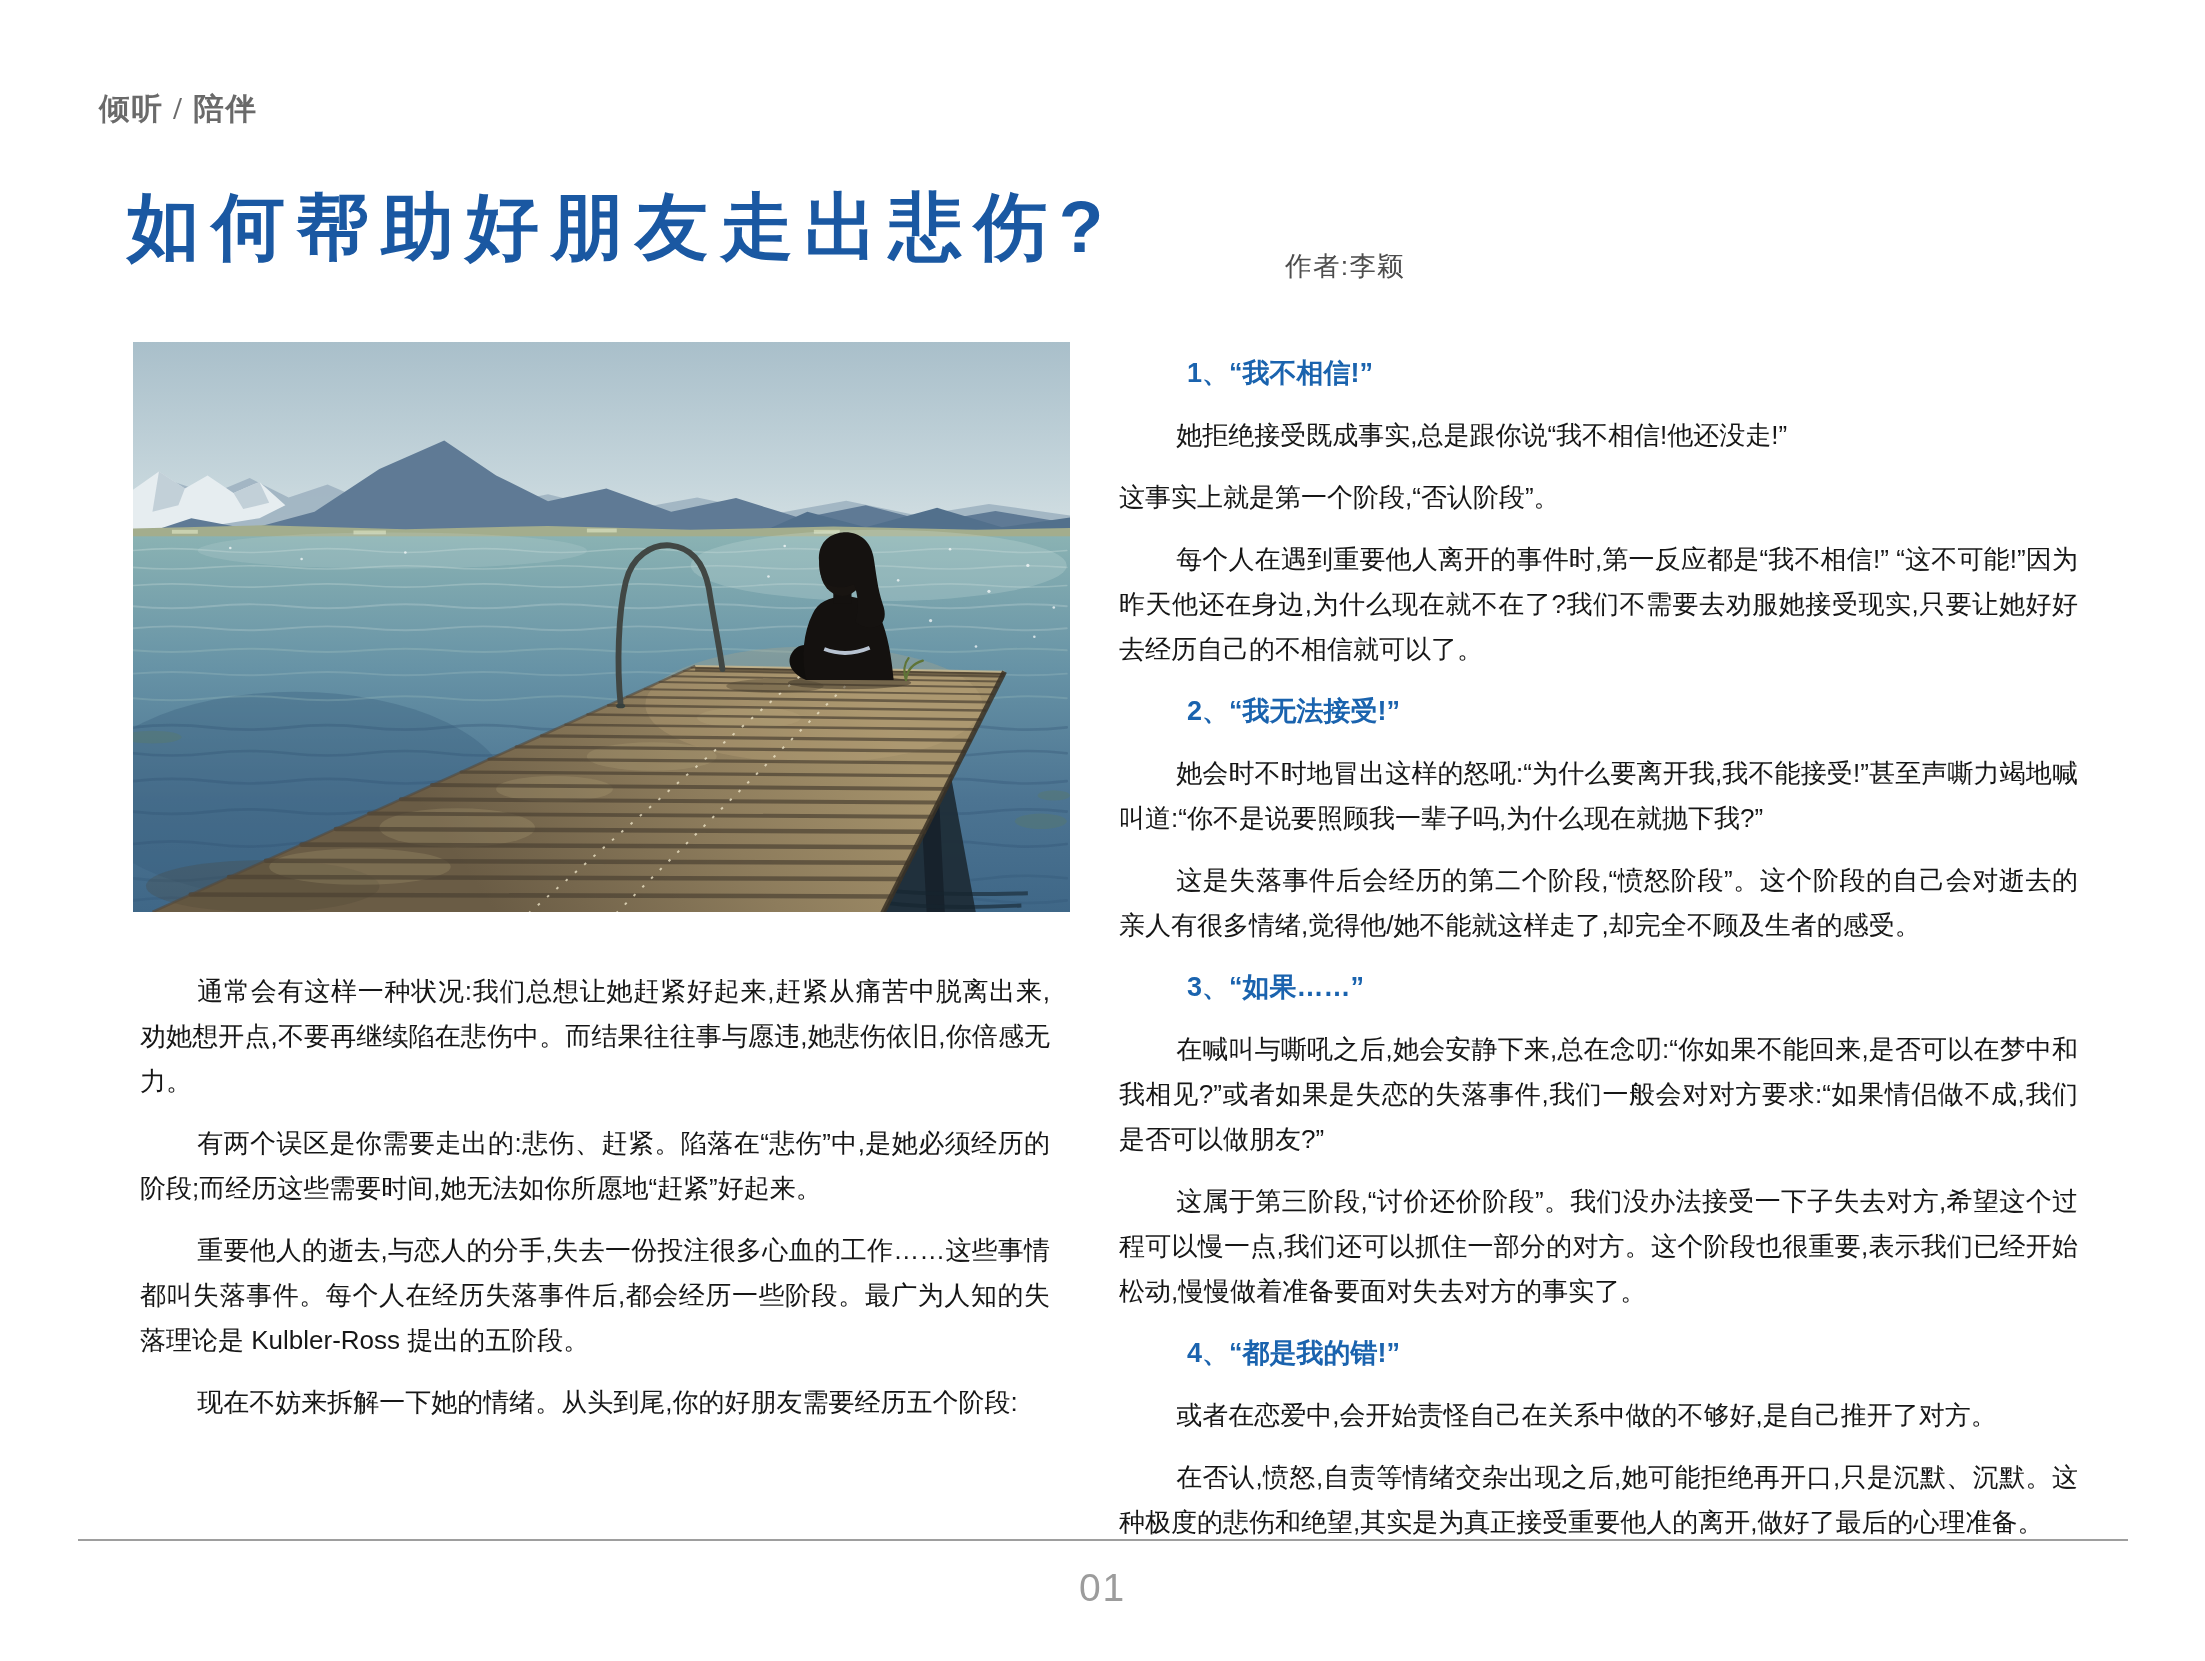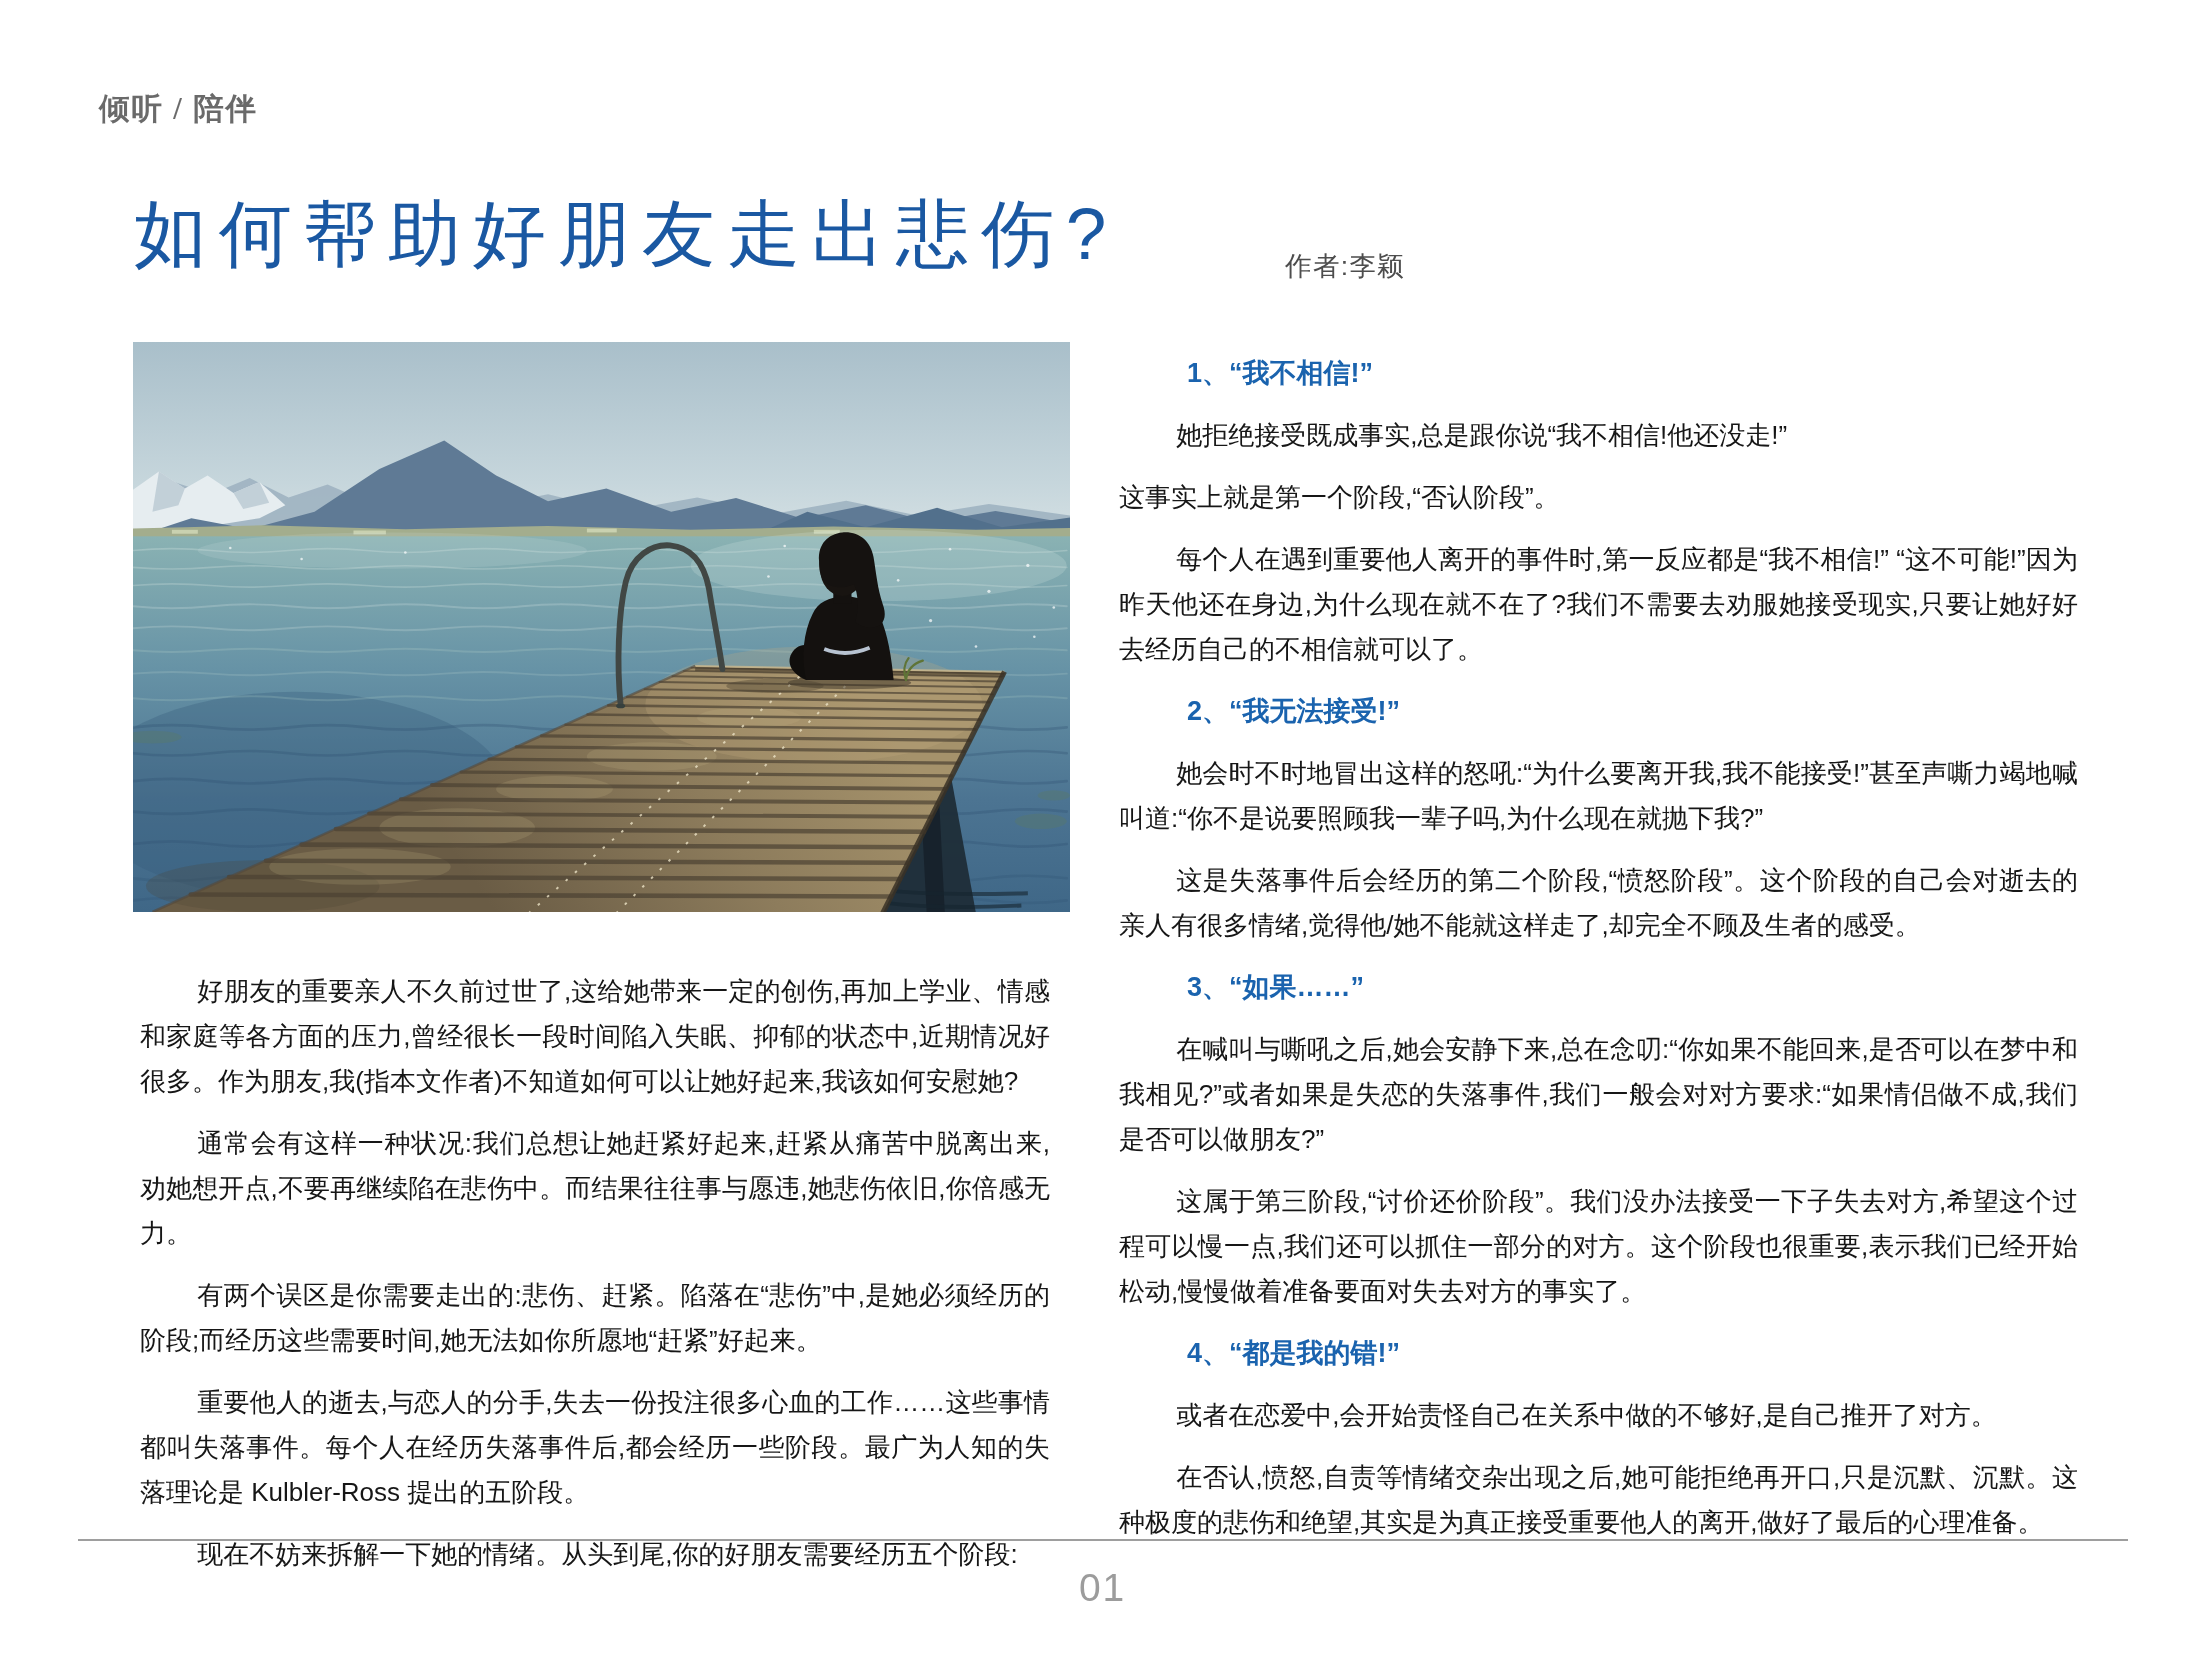--- a/index.html
+++ b/index.html
@@ -6,22 +6,22 @@
   body{
     width:2205px;height:1661px;background:#ffffff;position:relative;overflow:hidden;
     font-family:"Liberation Sans",sans-serif;
   }
   .category{
     position:absolute;left:99px;top:89px;
     font-family:"Liberation Serif",serif;font-weight:700;
     font-size:30.5px;color:#6a6a6a;letter-spacing:1.9px;white-space:nowrap;
   }
   .title{
-    position:absolute;left:122px;top:174px;margin:12px;
-    font-size:73px;font-weight:400;color:#1a58a2;letter-spacing:11.7px;white-space:nowrap;
+    position:absolute;left:122px;top:174px;margin:5px;
+    font-size:73px;font-weight:700;color:#1a58a2;letter-spacing:11.7px;white-space:nowrap;
   }
   .author{
     position:absolute;left:1285px;top:248px;
     font-size:26.6px;color:#4d4d4d;letter-spacing:1.3px;white-space:nowrap;
   }
   figure.photo{
     position:absolute;left:133px;top:342px;width:937px;height:570px;margin:0;overflow:hidden;
   }
   figure.photo svg{display:block;width:100%;height:100%;}
   .col{
@@ -205,21 +205,20 @@
         <ellipse cx="1094" cy="352" rx="34" ry="40" fill="#181411"></ellipse>
         <path d="M1058,338 C1056,312 1072,296 1094,294 C1120,292 1138,308 1142,332 C1146,356 1148,380 1156,404 C1162,420 1160,432 1150,438 C1136,444 1122,440 1114,432 C1120,410 1118,390 1112,374 C1096,382 1074,380 1064,368 C1058,356 1058,346 1058,338 Z" fill="#151210"></path>
         <path d="M1066,474 Q1100,487 1136,472" stroke="#c7d3e2" stroke-width="6" fill="none" opacity="0.92"></path>
       </g>
 
       <path fill="none" stroke="#5f7436" stroke-width="3.5" stroke-linecap="round" d="M1192,522 C1194,506 1204,496 1218,492 M1192,522 C1188,508 1188,498 1196,488"></path>
     </svg>
   </figure>
 
   <div class="col left-col">
-    <p class="ind">好朋友的重要亲人不久前过世了,这给她带来一定的创伤,再加上学业、情感和家庭等各方面的压力,曾经很长一段时间陷入失眠、抑郁的状态中,近期情况好很多。作为朋友,我(指本文作者)不知道如何可以让她好起来,我该如何安慰她?</p>
     <p class="ind">通常会有这样一种状况:我们总想让她赶紧好起来,赶紧从痛苦中脱离出来,劝她想开点,不要再继续陷在悲伤中。而结果往往事与愿违,她悲伤依旧,你倍感无力。</p>
     <p class="ind">有两个误区是你需要走出的:悲伤、赶紧。陷落在“悲伤”中,是她必须经历的阶段;而经历这些需要时间,她无法如你所愿地“赶紧”好起来。</p>
     <p class="ind">重要他人的逝去,与恋人的分手,失去一份投注很多心血的工作……这些事情都叫失落事件。每个人在经历失落事件后,都会经历一些阶段。最广为人知的失落理论是 Kulbler-Ross 提出的五阶段。</p>
     <p class="ind">现在不妨来拆解一下她的情绪。从头到尾,你的好朋友需要经历五个阶段:</p>
   </div>
 
   <div class="col right-col">
     <h3>1、“我不相信!”</h3>
     <p class="ind">她拒绝接受既成事实,总是跟你说“我不相信!他还没走!”</p>
     <p>这事实上就是第一个阶段,“否认阶段”。</p>

